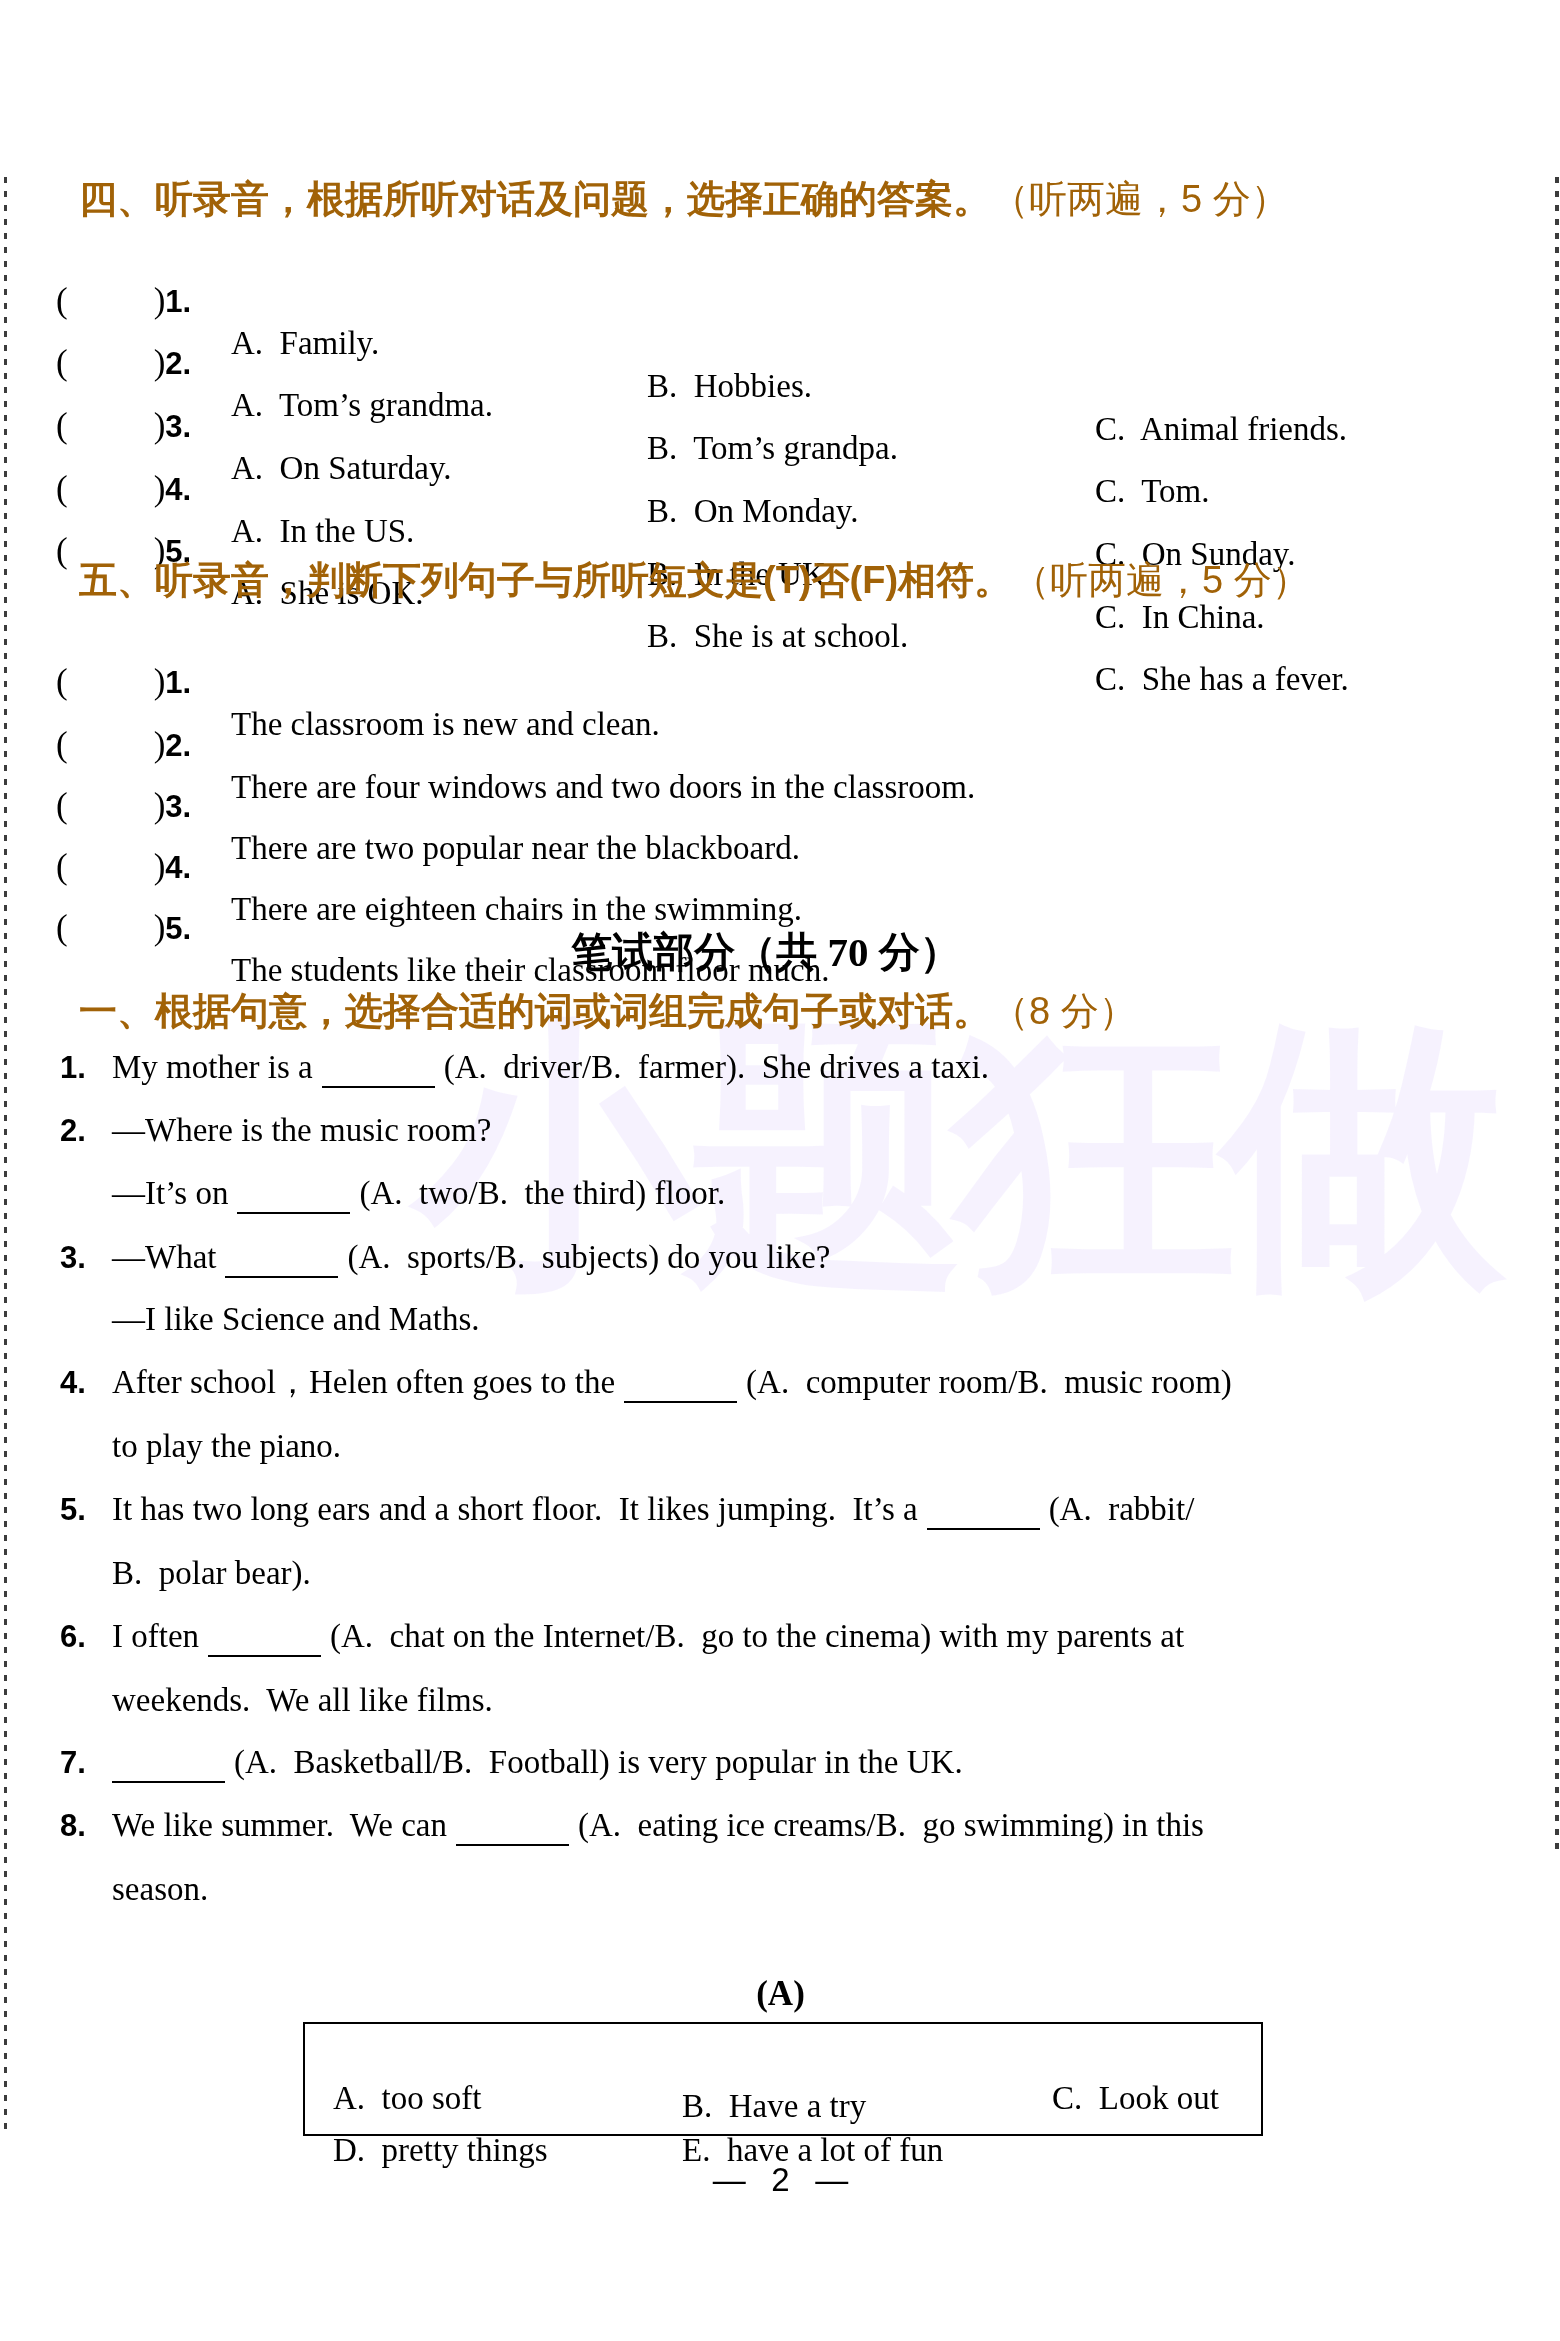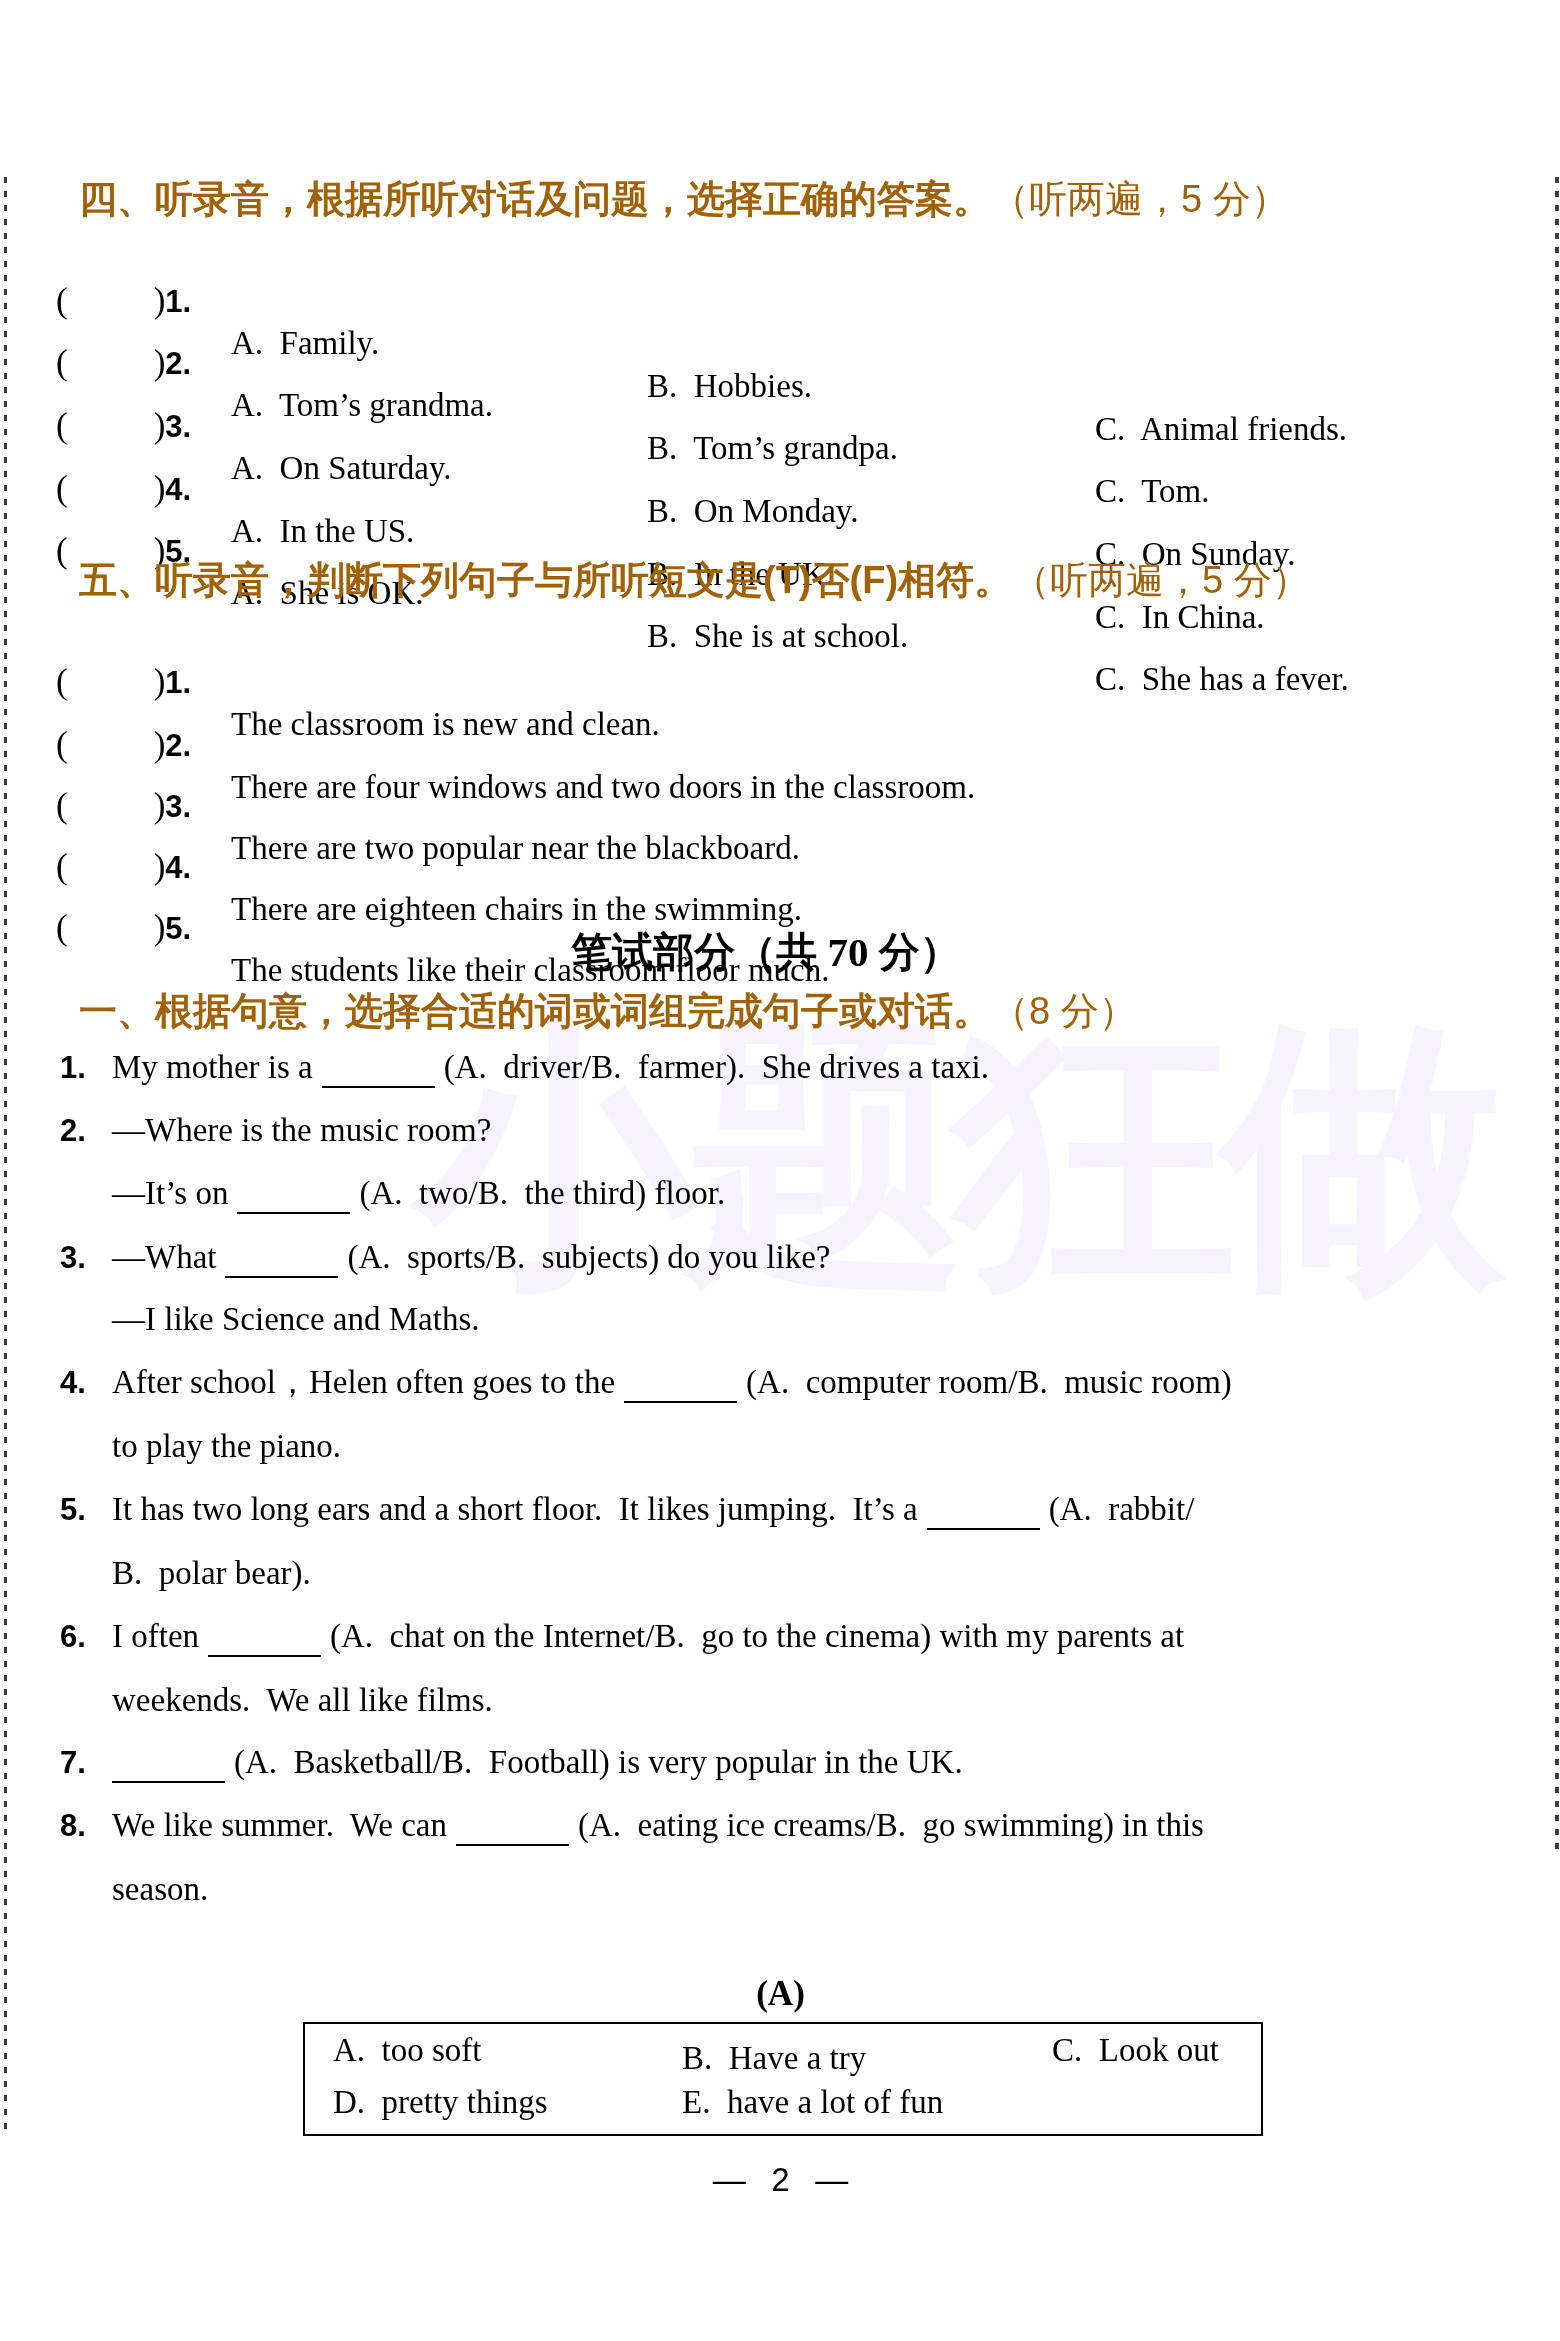--- a/index.html
+++ b/index.html
@@ -123,20 +123,21 @@
     left:303px; top:2022px;
     width:956px; height:110px;
     border:2.2px solid #000;
     background:#fff;
     z-index:1;
   }
   .pbox .cell{
     position:absolute;
     font-size:33px;
     white-space:pre;
+    margin-top:48px;
   }
   .c-a{left:28px;top:7.5px;}
   .c-b{left:377px;top:16px;}
   .c-c{left:747px;top:7.5px;}
   .c-d{left:28px;top:60px;}
   .c-e{left:377px;top:60px;}
 
   
   .pageno{
     position:absolute;

